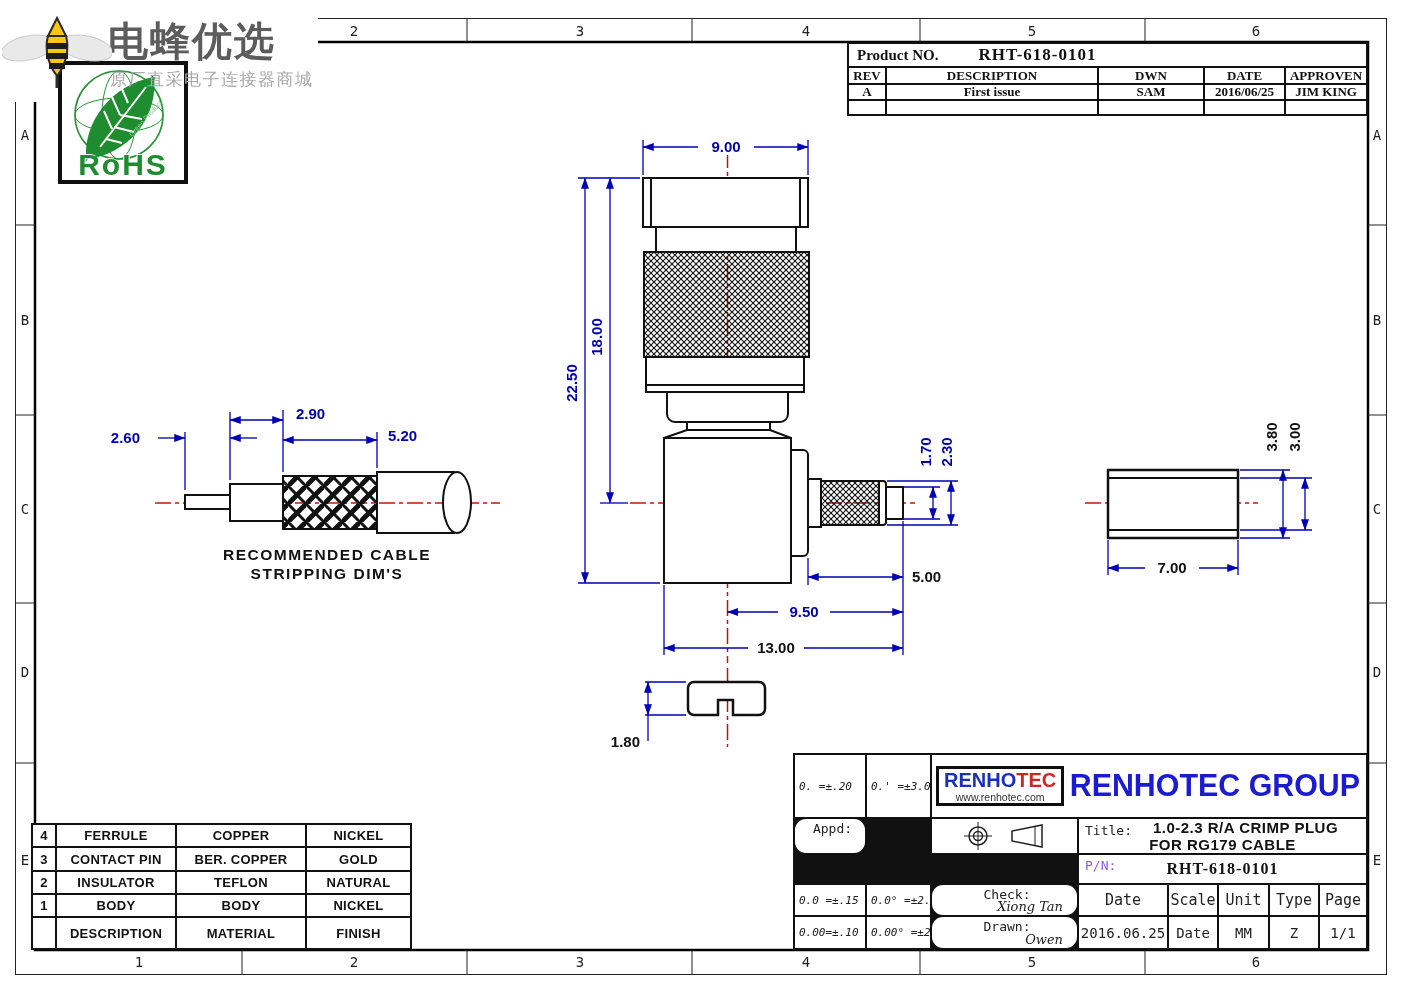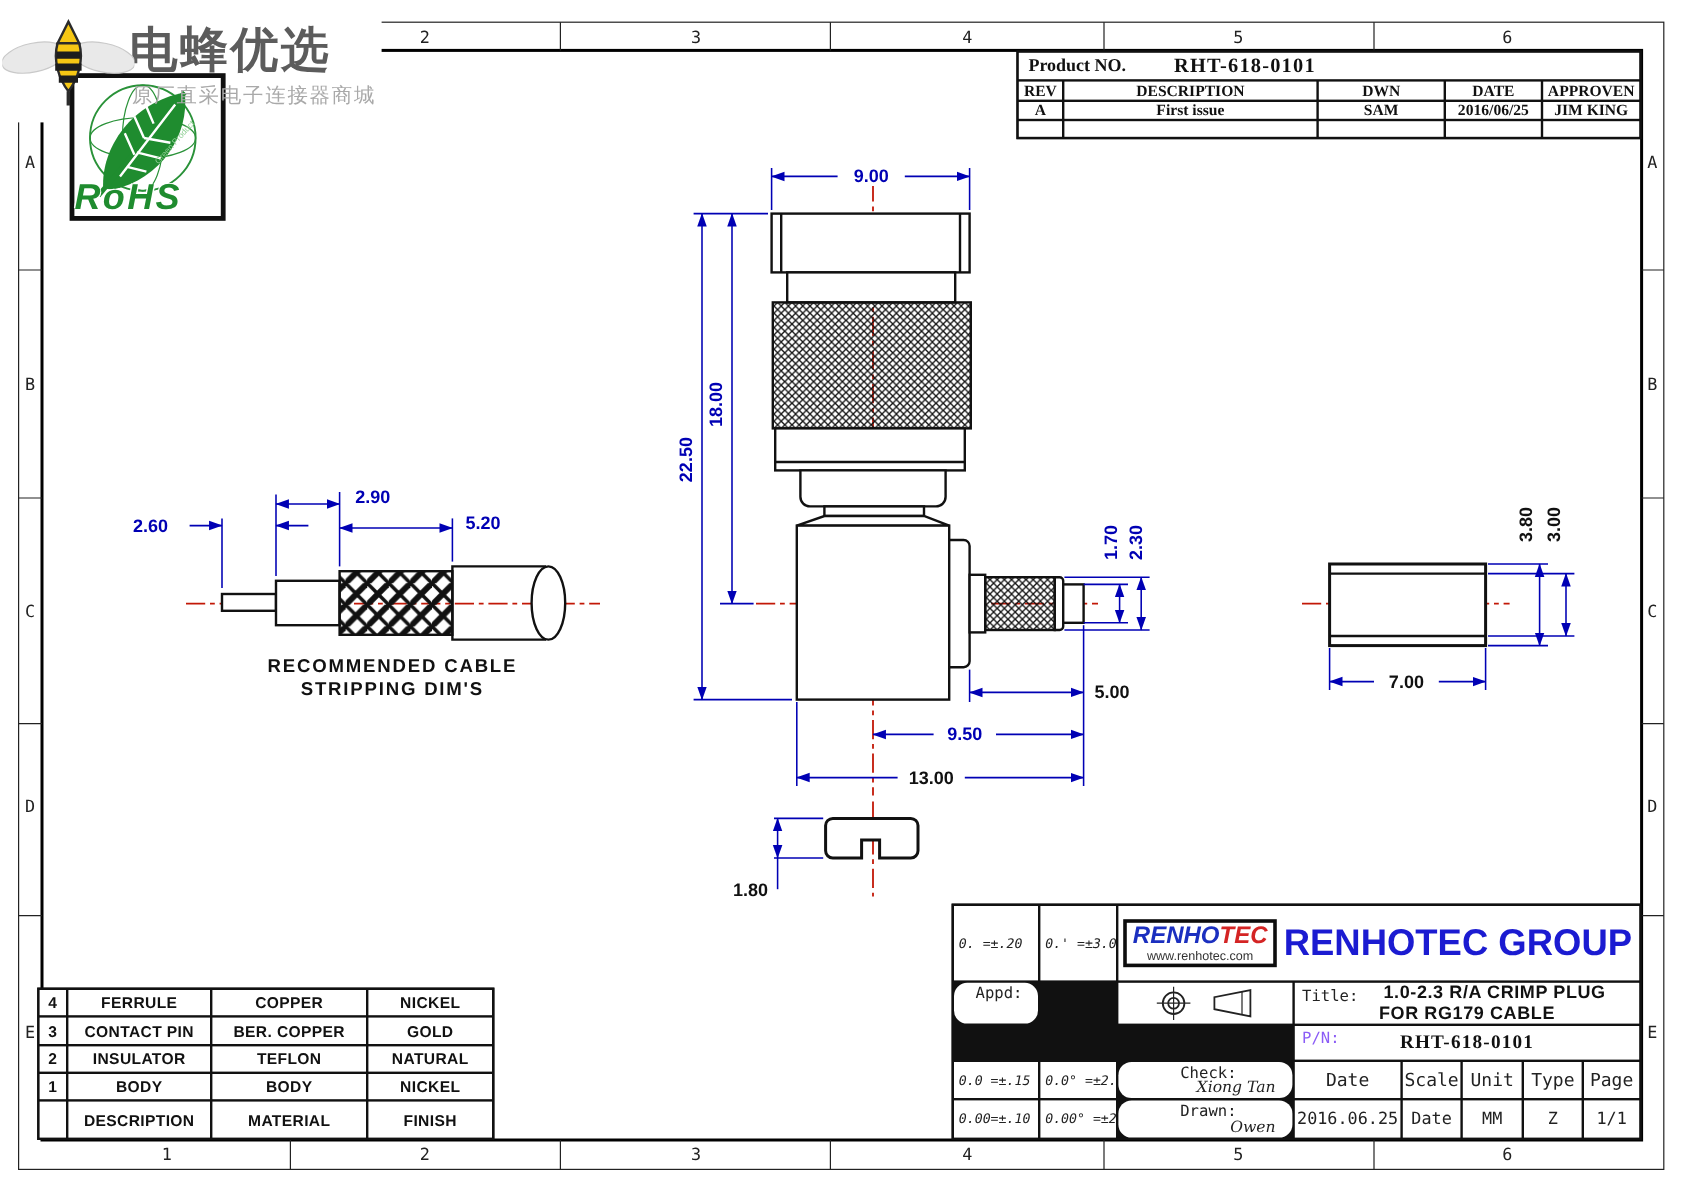--- a/index.html
+++ b/index.html
@@ -25,38 +25,38 @@
   .mono{font-family:"DejaVu Sans Mono",monospace;}
   .tolhead{flex-direction:column;font-size:12px;line-height:15px;color:#222;}
   .tolcell{font-style:italic;font-size:11px;color:#222;justify-content:flex-start !important;padding-left:4px;white-space:nowrap;}
   .peoplecell{position:relative;justify-content:center;align-items:flex-start !important;border-radius:11px;}
   .peoplecell .plabel{font-size:13px;color:#222;padding:2px 0 0 5px;}
   .peoplecell .pname{position:absolute;right:14px;bottom:1px;font-family:"DejaVu Serif",serif;font-style:italic;font-size:13px;color:#222;}
   .hdr{font-size:15px;color:#222;}
   .valc{font-size:14px;color:#222;}
   .logocompany{justify-content:flex-start !important;}
   .renlogo{border:3px solid #0d0d0d;margin-left:4px;padding:1px 5px 0 5px;text-align:center;line-height:1;flex:0 0 auto;}
-  .renlogo .l1{font-weight:bold;font-size:20px;letter-spacing:0;font-style:italic;}
+  .renlogo .l1{font-weight:bold;font-size:20px;letter-spacing:0;}
   .renlogo .l2{font-size:10.5px;color:#333;margin-top:2px;font-family:"Liberation Sans",sans-serif;}
   .company{flex:1;text-align:center;font-weight:bold;font-size:31px;letter-spacing:0px;transform:scaleX(.98);}
   .titlecell{position:relative;flex-direction:column;line-height:17px;}
   .titlecell .tl{position:absolute;left:6px;top:3px;font-size:13px;color:#222;}
   .titlecell .t1,.titlecell .t2{font-weight:bold;font-size:15px;letter-spacing:.5px;}
   .titlecell .t1{padding-left:46px;text-align:right;}
   .pncell{position:relative;}
   .pncell .tl{position:absolute;left:6px;top:3px;font-size:13px;color:#8b5cf6;}
   .pncell .pv{font-family:"Liberation Serif",serif;font-weight:bold;font-size:16px;letter-spacing:1px;}
 
   
   .brand-backdrop{position:absolute;left:0;top:10px;width:318px;height:92px;background:#fff;}
   .brand-text{position:absolute;left:108px;top:14px;font-weight:bold;font-size:40px;color:#5c5c5c;letter-spacing:2px;white-space:nowrap;}
   .brand-sub{position:absolute;left:110px;top:68px;font-size:17px;color:#a9a9a9;letter-spacing:1.5px;white-space:nowrap;z-index:6;}
   .rohs-box{position:absolute;left:58px;top:61px;width:122px;height:115px;background:#fff;border:4px solid #101010;z-index:4;}
-  .rohs-word{position:absolute;left:0;bottom:-2px;width:100%;text-align:left;font-weight:bold;font-size:30px;color:#1f8c2f;letter-spacing:2px;
-             text-shadow:1px 1px 0 #fff,-1px -1px 0 #fff;font-style:italic;}
+  .rohs-word{position:absolute;left:0;bottom:-2px;width:100%;text-align:center;font-weight:bold;font-size:30px;color:#1f8c2f;letter-spacing:2px;
+             text-shadow:1px 1px 0 #fff,-1px -1px 0 #fff;}
   .bee{position:absolute;left:2px;top:12px;z-index:5;}
 </style>
 </head>
 <body>
 
 <div class="page">
 
 <svg width="1403" height="992" viewBox="0 0 1403 992" style="position:absolute;left:0;top:0;">
   <defs>
     <pattern id="knurl" width="6" height="6" patternUnits="userSpaceOnUse">

